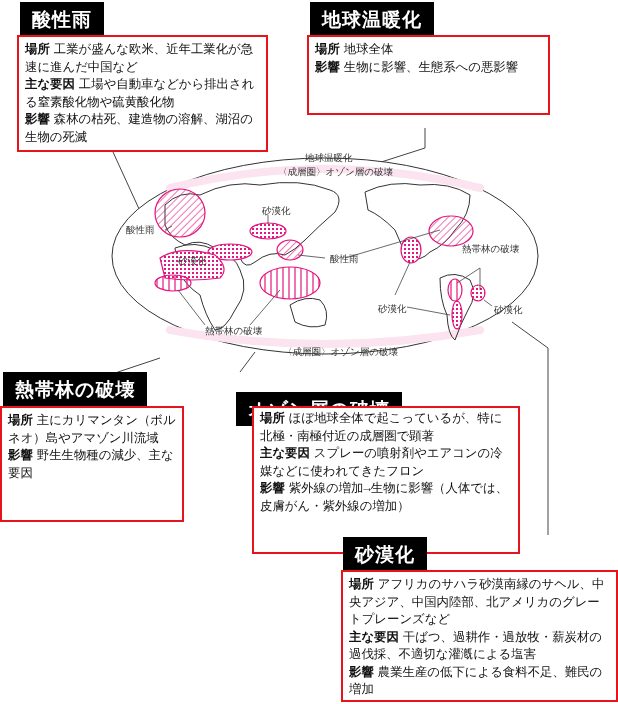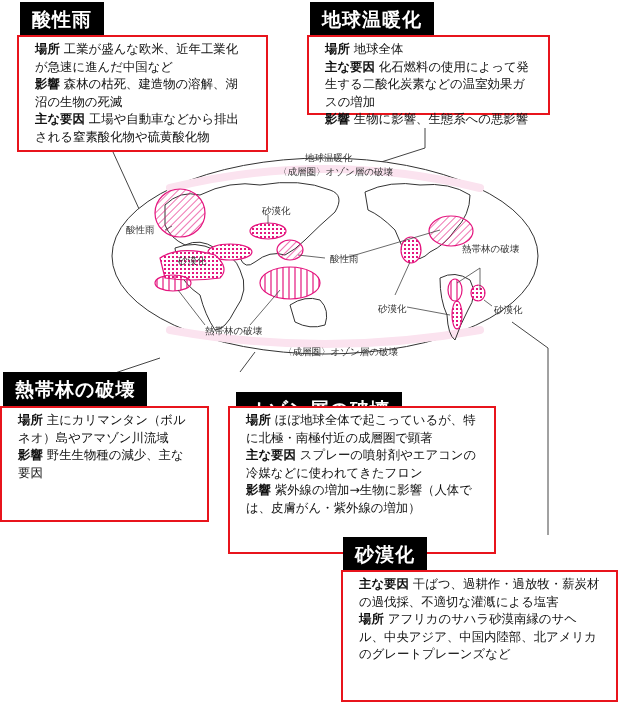--- a/index.html
+++ b/index.html
@@ -1,21 +1,21 @@
 <!DOCTYPE html>
 <html><head>
 <meta charset="utf-8">
 <style>
   html, body { margin:0; padding:0; background:#ffffff; }
   body { width:618px; height:704px; position:relative; overflow:hidden;
          font-family:"DejaVu Sans","Liberation Sans",sans-serif; color:#111; }
   .title { position:absolute; background:#000; color:#fff; font-weight:bold;
            font-size:19px; line-height:34px; padding:0 12px; letter-spacing:1px; white-space:nowrap; }
   .box { position:absolute; border:2px solid #e8141c; background:#fff; box-sizing:border-box;
-         padding:3px 16px; font-size:12.4px; line-height:17.5px; }
+         padding:3px 6px; font-size:12.4px; line-height:17.5px; }
   .box .row { display:block; }
   .box .k { font-weight:bold; margin-right:4px; }
   svg.map { position:absolute; left:0; top:0; }
   .lbl { font-size:9.5px; fill:#333; font-family:"DejaVu Sans","Liberation Sans",sans-serif; }
 </style>
 </head>
 <body>
 
 <svg class="map" width="618" height="704">
   <defs>
@@ -95,41 +95,41 @@
   <text class="lbl" x="330" y="262">酸性雨</text>
   <text class="lbl" x="205" y="334">熱帯林の破壊</text>
   <text class="lbl" x="462" y="252">熱帯林の破壊</text>
   <text class="lbl" x="378" y="312">砂漠化</text>
   <text class="lbl" x="494" y="313">砂漠化</text>
 </svg>
 
 <div class="title" style="left:20px;top:2px;">酸性雨</div>
 <div class="box" style="left:17px;top:35px;width:251px;height:117px;">
   <span class="row"><span class="k">場所</span><span>工業が盛んな欧米、近年工業化が急速に進んだ中国など</span></span>
+  <span class="row"><span class="k">主な要因</span><span>工場や自動車などから排出される窒素酸化物や硫黄酸化物</span></span>
   <span class="row"><span class="k">影響</span><span>森林の枯死、建造物の溶解、湖沼の生物の死滅</span></span>
-  <span class="row"><span class="k">主な要因</span><span>工場や自動車などから排出される窒素酸化物や硫黄酸化物</span></span>
 </div>
 
 <div class="title" style="left:310px;top:2px;">地球温暖化</div>
 <div class="box" style="left:307px;top:35px;width:243px;height:80px;">
   <span class="row"><span class="k">場所</span><span>地球全体</span></span>
-  <span class="row"><span class="k">主な要因</span><span>化石燃料の使用によって発生する二酸化炭素などの温室効果ガスの増加</span></span>
   <span class="row"><span class="k">影響</span><span>生物に影響、生態系への悪影響</span></span>
 </div>
 
 <div class="title" style="left:3px;top:372px;">熱帯林の破壊</div>
-<div class="box" style="left:0px;top:406px;width:209px;height:116px;">
+<div class="box" style="left:0px;top:406px;width:184px;height:116px;">
   <span class="row"><span class="k">場所</span><span>主にカリマンタン（ボルネオ）島やアマゾン川流域</span></span>
   <span class="row"><span class="k">影響</span><span>野生生物種の減少、主な要因</span></span>
 </div>
 
 <div class="title" style="left:236px;top:392px;">オゾン層の破壊</div>
-<div class="box" style="left:228px;top:406px;width:268px;height:148px;">
+<div class="box" style="left:252px;top:406px;width:268px;height:148px;font-family:Liberation Mono, monospace;">
   <span class="row"><span class="k">場所</span><span>ほぼ地球全体で起こっているが、特に北極・南極付近の成層圏で顕著</span></span>
   <span class="row"><span class="k">主な要因</span><span>スプレーの噴射剤やエアコンの冷媒などに使われてきたフロン</span></span>
   <span class="row"><span class="k">影響</span><span>紫外線の増加→生物に影響（人体では、皮膚がん・紫外線の増加）</span></span>
 </div>
 
 <div class="title" style="left:343px;top:537px;">砂漠化</div>
 <div class="box" style="left:341px;top:570px;width:277px;height:132px;">
+  <span class="row"><span class="k">場所</span><span>アフリカのサハラ砂漠南縁のサヘル、中央アジア、中国内陸部、北アメリカのグレートプレーンズなど</span></span>
   <span class="row"><span class="k">主な要因</span><span>干ばつ、過耕作・過放牧・薪炭材の過伐採、不適切な灌漑による塩害</span></span>
-  <span class="row"><span class="k">場所</span><span>アフリカのサハラ砂漠南縁のサヘル、中央アジア、中国内陸部、北アメリカのグレートプレーンズなど</span></span>
+  <span class="row"><span class="k">影響</span><span>農業生産の低下による食料不足、難民の増加</span></span>
 </div>
 
 </body></html>

